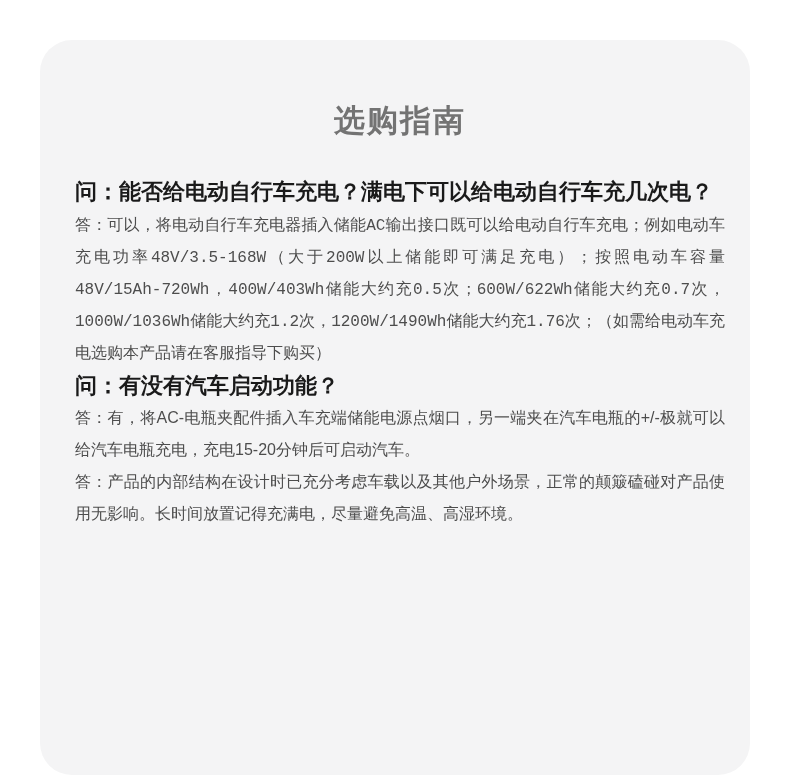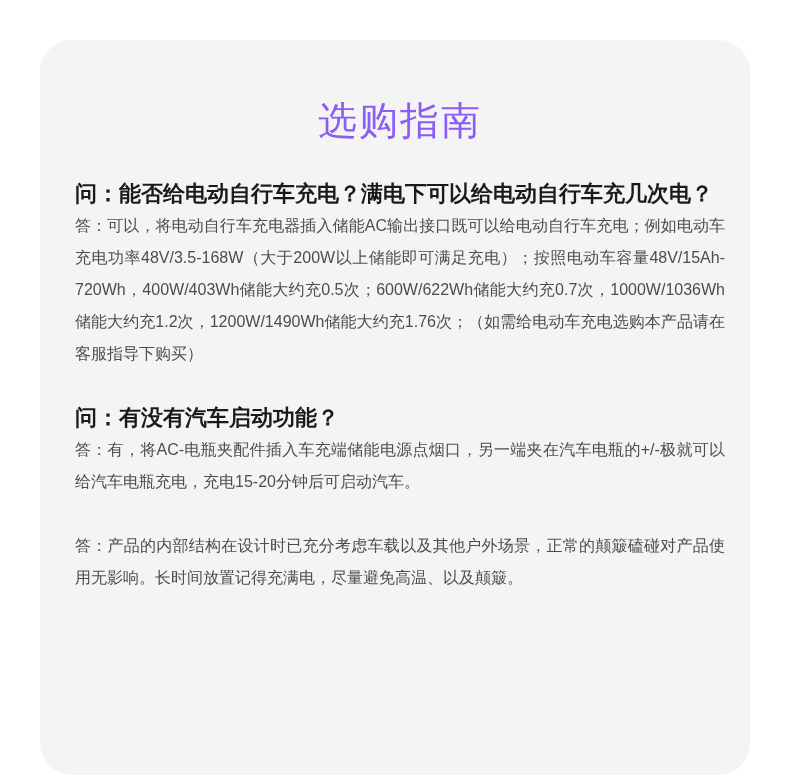--- a/index.html
+++ b/index.html
@@ -23,31 +23,31 @@
     left: 40px;
     top: 40px;
     width: 710px;
     height: 735px;
     background: #f4f4f5;
     border-radius: 32px;
     padding: 56px 25px 0 35px;
   }
 
   .guide-title {
-    font-size: 39px;
+    font-size: 31px;
     line-height: 50px;
-    font-weight: 400;
-    color: #8b5cf6;
+    font-weight: 700;
+    color: #737373;
     text-align: center;
     letter-spacing: 2px;
     margin-bottom: 32px;
   }
 
-  .qa-block { margin-top: 32px; }
-  .qa-block:first-of-type { margin-top: 8px; }
+  .qa-block { }
+  .qa-block:first-of-type { margin-top: 8px; font-family: Liberation Mono, monospace; }
 
   .qa-question {
     font-size: 22px;
     line-height: 32px;
     font-weight: 700;
     color: #1a1a1a;
     text-align: left;
   }
 
   .qa-answer {
@@ -71,17 +71,17 @@
       <p class="qa-question">问：能否给电动自行车充电？满电下可以给电动自行车充几次电？</p>
       <p class="qa-answer">答：可以，将电动自行车充电器插入储能AC输出接口既可以给电动自行车充电；例如电动车充电功率48V/3.5-168W（大于200W以上储能即可满足充电）；按照电动车容量48V/15Ah-720Wh，400W/403Wh储能大约充0.5次；600W/622Wh储能大约充0.7次，1000W/1036Wh储能大约充1.2次，1200W/1490Wh储能大约充1.76次；（如需给电动车充电选购本产品请在客服指导下购买）</p>
     </div>
 
     <div class="qa-block">
       <p class="qa-question">问：有没有汽车启动功能？</p>
       <p class="qa-answer">答：有，将AC-电瓶夹配件插入车充端储能电源点烟口，另一端夹在汽车电瓶的+/-极就可以给汽车电瓶充电，充电15-20分钟后可启动汽车。</p>
     </div>
 
     <div class="qa-block">
-      <p class="qa-answer">答：产品的内部结构在设计时已充分考虑车载以及其他户外场景，正常的颠簸磕碰对产品使用无影响。长时间放置记得充满电，尽量避免高温、以及颠簸。</p>
+      <p class="qa-answer">答：产品的内部结构在设计时已充分考虑车载以及其他户外场景，正常的颠簸磕碰对产品使用无影响。长时间放置记得充满电，尽量避免高温、高湿环境。</p>
     </div>
 
   </section>
 </div>
 
 </body></html>

